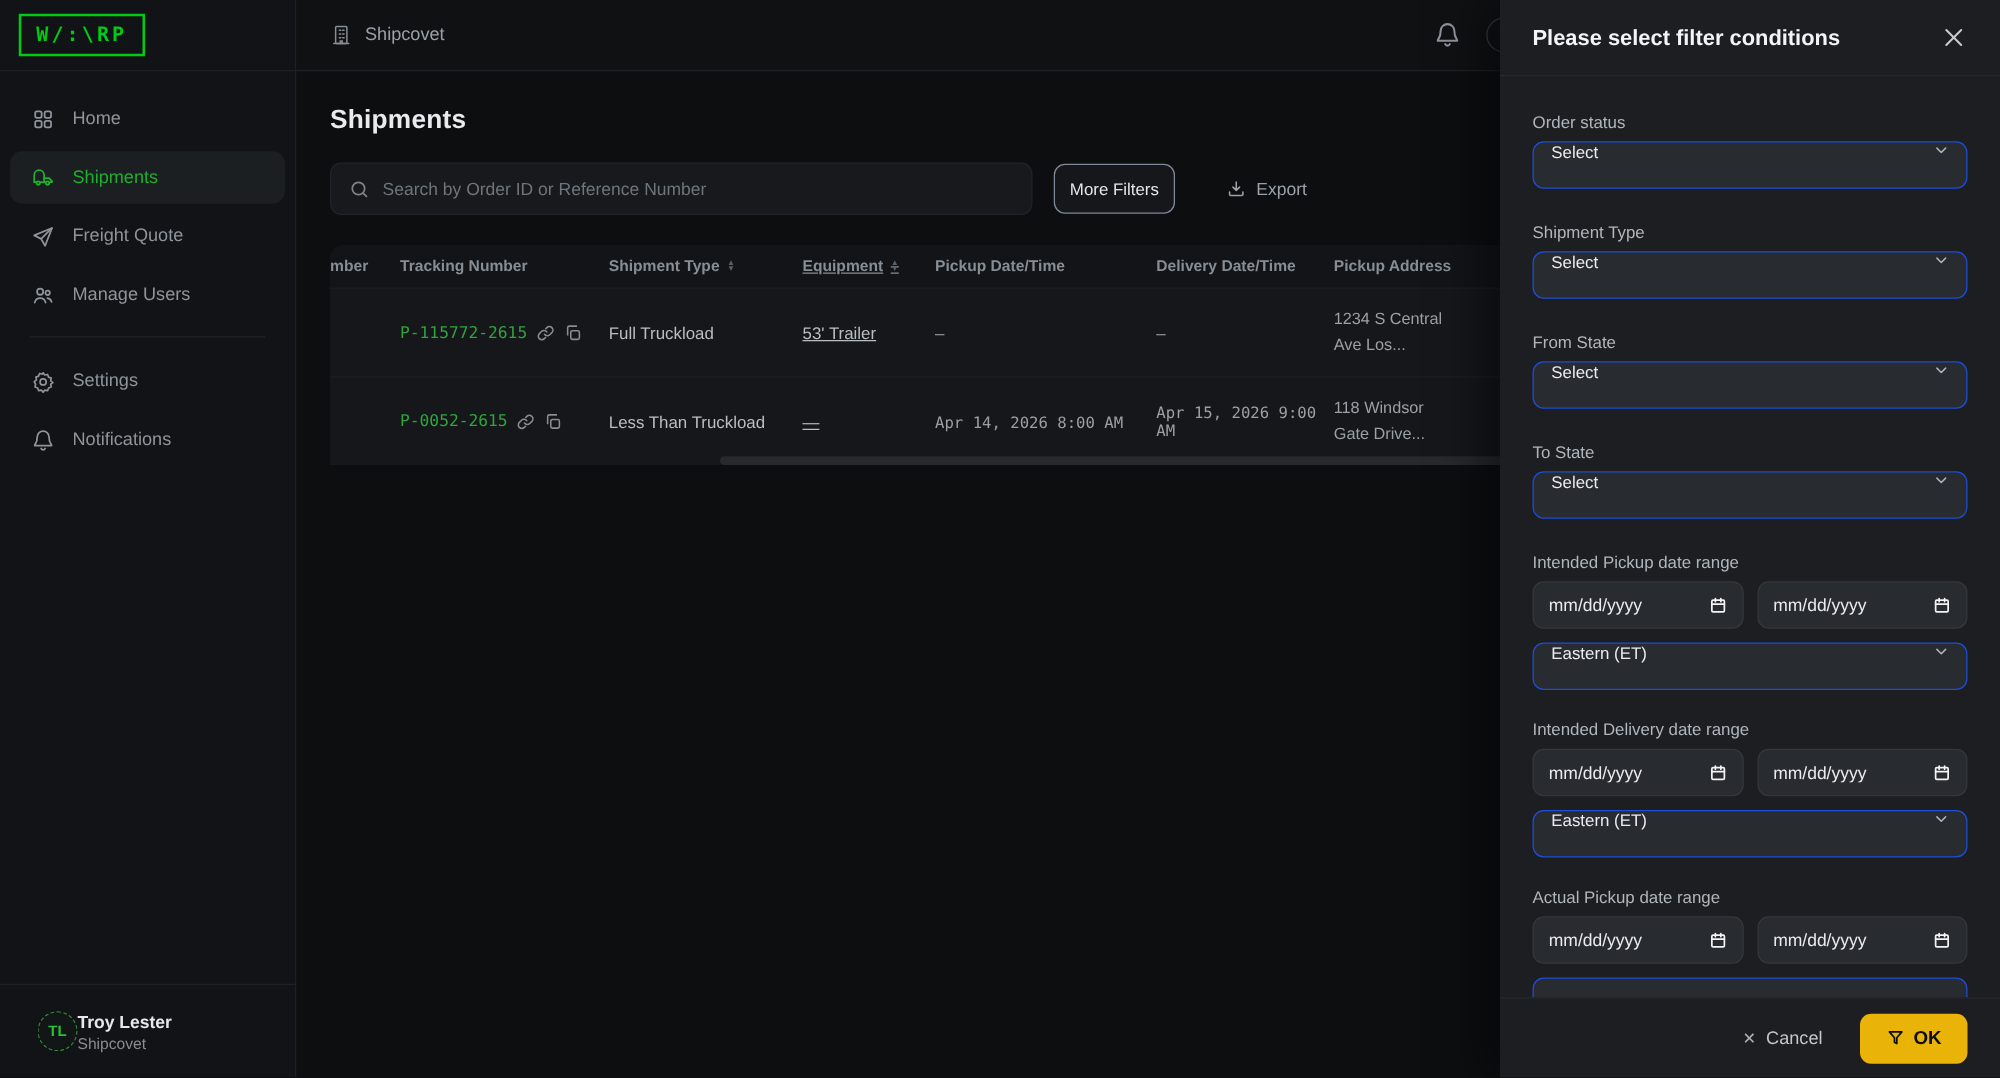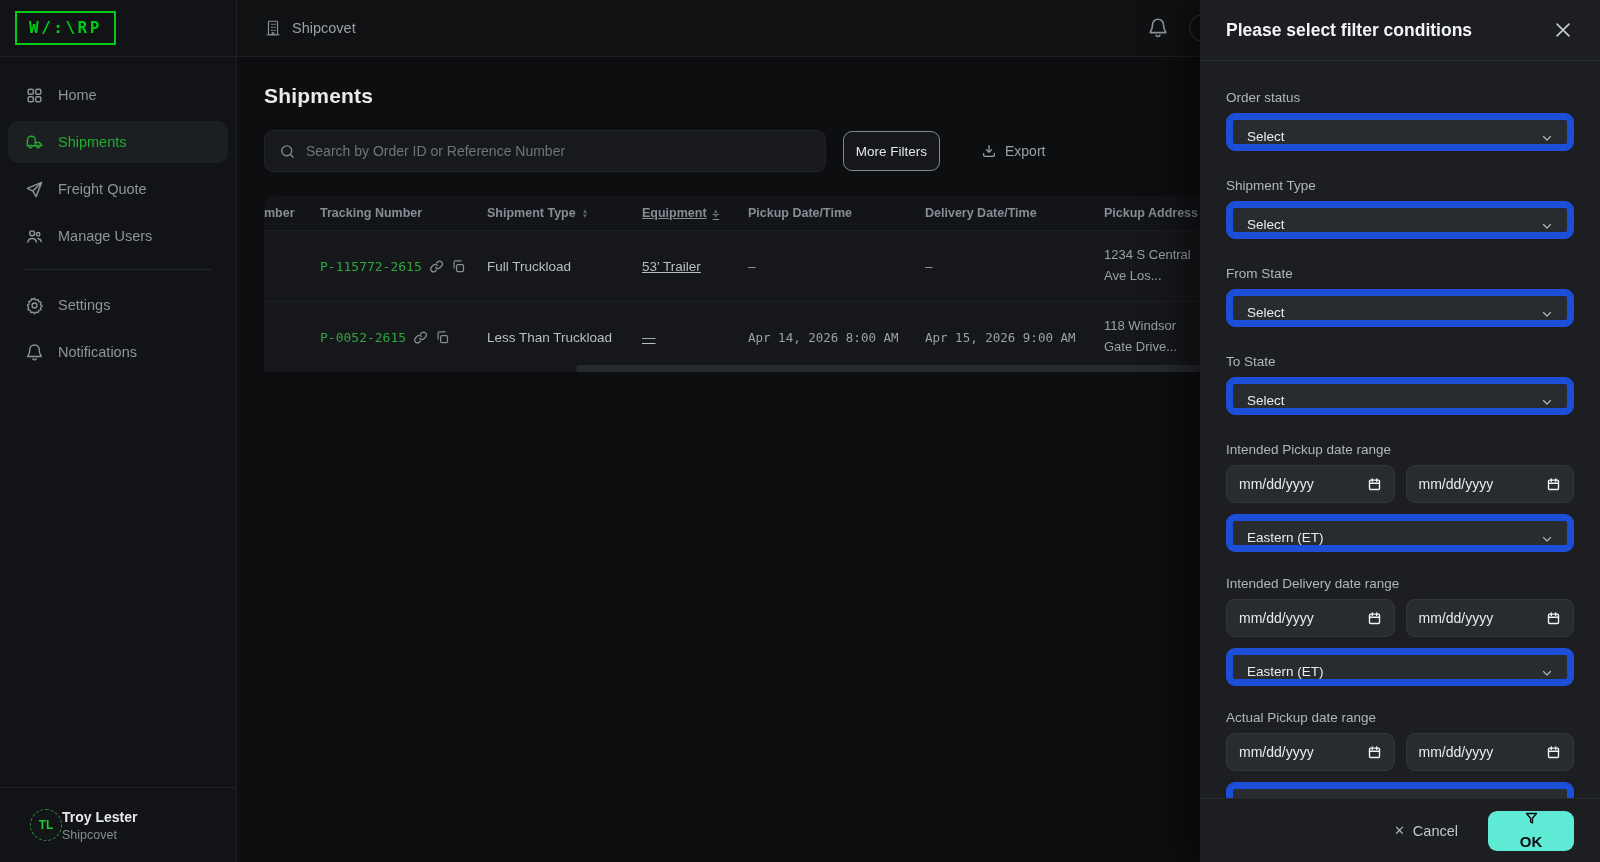--- a/index.html
+++ b/index.html
@@ -44,21 +44,21 @@
 
   
   .table { position:absolute; left:27px; top:139px; right:0; }
   .thead { display:flex; height:34px; align-items:center; background:#121417; border-radius:10px 10px 0 0; color:#868d95; font-size:12.5px; font-weight:700; }
   .trow { display:flex; height:71px; align-items:center; background:#15171a; border-top:1px solid #1d2023; color:#b9bec4; font-size:13.5px; }
   .c1 { width:56px; overflow:hidden; white-space:nowrap; flex:none; }
   .c2 { width:167px; flex:none; }
   .c3 { width:155px; flex:none; }
   .c4 { width:106px; flex:none;text-decoration:underline; }
   .c5 { width:177px; flex:none; }
-  .c6 { width:179px; flex:none; }
+  .c6 { width:142px; flex:none; }
   .c7 { flex:1; min-width:240px; }
   .hcell { display:flex; align-items:center; }
   .sort { display:inline-flex; flex-direction:column; margin-left:6px; font-size:6.5px; line-height:5px; color:#596066; }
   .mono { font-family:"DejaVu Sans Mono",monospace; }
   .tracking { display:flex; align-items:flex-start; gap:7px; color:#2fa53c; font-size:13px; }
   .tracking a { color:#2fa53c; text-decoration:none; }
   .icon-btn { background:none; border:none; color:#878d94; cursor:pointer; padding:0; }
   .icon-btn svg { width:15px; height:15px; }
   .datecell { color:#9aa0a6; font-size:12.5px; }
   .addr { color:#9aa0a6; font-size:13px; line-height:1.6; }
@@ -66,32 +66,32 @@
 
   
   .drawer { position:absolute; left:1200px; top:0; width:400px; height:862px; background:#1c1e21; box-shadow:-14px 0 34px rgba(0,0,0,.5); z-index:30; }
   .drawer-header { height:61px; border-bottom:1px solid #26292d; display:flex; align-items:center; justify-content:space-between; padding:0 26px; }
   .drawer-title { font-size:17.5px; font-weight:700; color:#f2f4f6; }
   .close-btn { width:22px; height:22px; color:#c6cacf; background:none; border:none; cursor:pointer; padding:0; }
   .drawer-body { position:absolute; top:62px; bottom:64px; left:0; right:0; padding:28px 26px 0; overflow:hidden; }
   .fgroup { margin-bottom:27px; }
   .fgroup-d { margin-bottom:24px; }
   .flabel { color:#b0b6bd; font-size:13.5px; margin-bottom:8px; }
-  .fselect { height:38px; background:#282b2f; border:7px solid #1d4ed8; border-radius:9px; display:flex; align-items:flex-end; justify-content:space-between; padding:0 14px; color:#e9ebee; font-size:13.5px; cursor:pointer; }
+  .fselect { height:38px; background:#282b2f; border:1px solid #1d4ed8; border-radius:9px; display:flex; align-items:flex-start; justify-content:space-between; padding:0 14px; color:#e9ebee; font-size:13.5px; cursor:pointer; }
   .fselect svg { width:12px; height:12px; color:#aeb4ba; flex:none; }
   .dates { display:flex; gap:11px; }
   .dinput { flex:1; height:38px; background:#282b2f; border:1px solid #34373c; border-radius:9px; display:flex; align-items:center; justify-content:space-between; padding:0 12px; }
   .dinput input { width:104px; background:transparent; border:none; outline:none; color:#e9ebee; font-size:14px; font-family:"Liberation Sans",sans-serif; }
   .dinput input::placeholder { color:#e9ebee; }
   .dinput svg { width:15px; height:15px; color:#f2f4f6; flex:none; }
   .tz { margin-top:11px; }
   .drawer-footer { position:absolute; bottom:0; left:0; right:0; height:64px; border-top:1px solid #26292d; display:flex; align-items:center; justify-content:flex-end; gap:30px; padding:0 26px; background:#1c1e21; }
   .cancel-btn { display:flex; align-items:center; gap:8px; color:#c2c7cc; font-size:14.5px; background:none; border:none; cursor:pointer; font-family:"Liberation Sans",sans-serif; }
   .cancel-x { font-size:13px; color:#aab0b6; }
-  .ok-btn { width:86px; height:40px; background:#5eead4; color:#0c0d0e; font-weight:700; font-size:15px; border:none; border-radius:9px; display:flex; align-items:center; justify-content:center; gap:7px; cursor:pointer; font-family:"Liberation Sans",sans-serif;flex-direction:column; }
+  .ok-btn { width:86px; height:40px; background:#eab308; color:#0c0d0e; font-weight:700; font-size:15px; border:none; border-radius:9px; display:flex; align-items:center; justify-content:center; gap:7px; cursor:pointer; font-family:"Liberation Sans",sans-serif; }
   .ok-btn svg { width:15px; height:15px; }
 </style>
 </head>
 <body>
 
 <aside class="sidebar">
   <div class="logo-wrap">
     <div class="logo-box">W/:\RP</div>
   </div>
   <nav class="nav">

